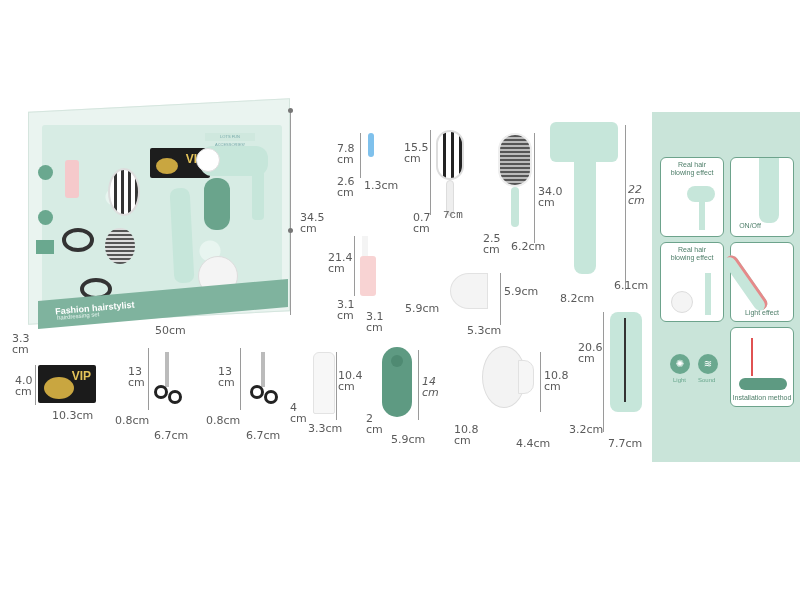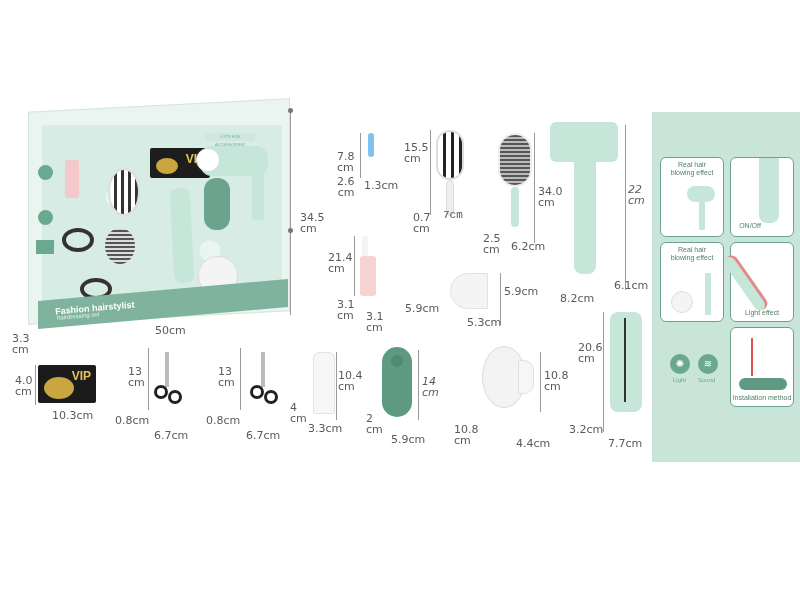--- a/index.html
+++ b/index.html
@@ -54,23 +54,23 @@
 <div class="dot" style="left:288px;top:108px;"></div>
 <div class="dot" style="left:288px;top:228px;"></div>
 <div class="dim" style="left:300px;top:212px;">34.5
 cm</div>
 <div class="dim" style="left:155px;top:325px;">50cm</div>
 <div class="dim" style="left:12px;top:333px;">3.3
 cm</div>
 
 <div class="abs" style="left:368px;top:133px;width:6px;height:24px;background:#7fc1ec;border-radius:3px;"></div>
 <div class="line" style="left:360px;top:133px;width:1px;height:45px;"></div>
-<div class="dim" style="left:337px;top:143px;margin-top:8px;">7.8
-cm</div>
-<div class="dim" style="left:337px;top:176px;text-align:right;">2.6
+<div class="dim" style="left:337px;top:143px;">7.8
+cm</div>
+<div class="dim" style="left:337px;top:176px;">2.6
 cm</div>
 <div class="dim" style="left:364px;top:180px;">1.3cm</div>
 
 <div class="abs" style="left:436px;top:130px;width:28px;height:50px;border:2px solid #ddd;border-radius:14px;background:repeating-linear-gradient(90deg,#fff 0 5px,#222 5px 8px);"></div>
 <div class="abs" style="left:446px;top:180px;width:8px;height:36px;background:#eee;border:1px solid #ddd;border-radius:4px;"></div>
 <div class="line" style="left:430px;top:130px;width:1px;height:85px;"></div>
 <div class="dim" style="left:404px;top:142px;">15.5
 cm</div>
 <div class="dim" style="left:413px;top:212px;">0.7
 cm</div>
@@ -100,21 +100,21 @@
 cm</div>
 <div class="dim" style="left:337px;top:299px;">3.1
 cm</div>
 <div class="dim" style="left:366px;top:311px;">3.1
 cm</div>
 
 <div class="abs" style="left:450px;top:273px;width:38px;height:36px;background:#f4f4f4;border-radius:50% 0 0 50%;border:1px solid #e2e2e2;"></div>
 <div class="line" style="left:500px;top:273px;width:1px;height:52px;"></div>
 <div class="dim" style="left:504px;top:286px;">5.9cm</div>
 <div class="dim" style="left:405px;top:303px;">5.9cm</div>
-<div class="dim" style="left:467px;top:317px;">5.3cm</div>
+<div class="dim" style="left:467px;top:325px;">5.3cm</div>
 
 <div class="abs" style="left:38px;top:365px;width:58px;height:38px;background:#1b1b1b;border-radius:2px;">
   <span style="position:absolute;right:5px;top:4px;color:#e5c45a;font-weight:bold;font-size:12px;">VIP</span>
   <div style="position:absolute;left:6px;top:12px;width:30px;height:22px;background:#c9a640;border-radius:50%;"></div>
 </div>
 <div class="line" style="left:35px;top:365px;width:1px;height:40px;"></div>
 <div class="dim" style="left:15px;top:375px;">4.0
 cm</div>
 <div class="dim" style="left:52px;top:410px;">10.3cm</div>
 

